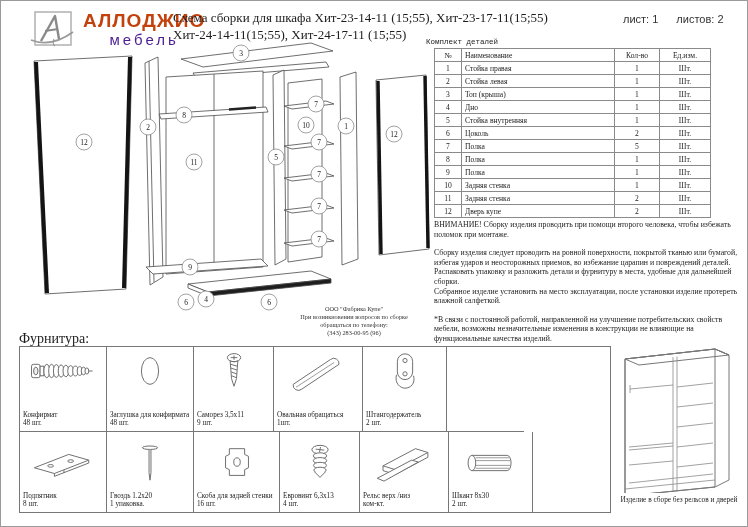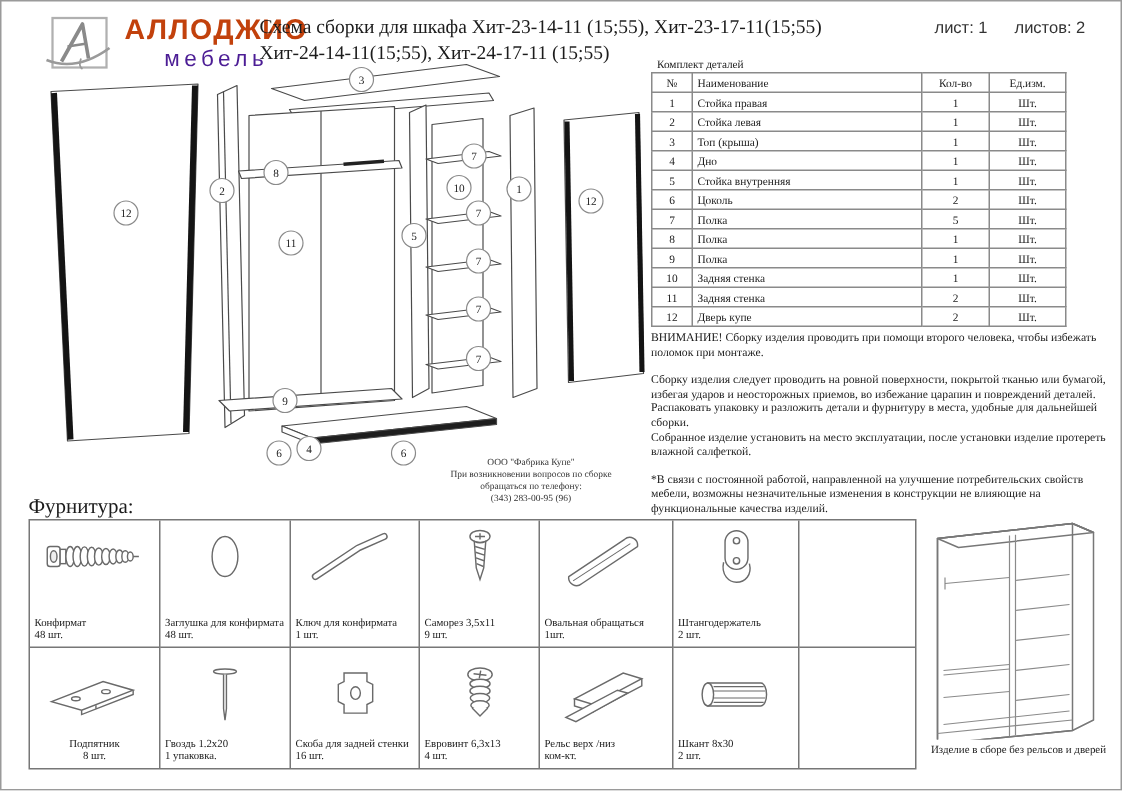--- a/index.html
+++ b/index.html
@@ -11,21 +11,21 @@
   .brand-name{font-size:19px;font-weight:bold;letter-spacing:1px;color:#c2410c;line-height:20px;}
   .brand-sub{font-size:15px;color:#4c1d95;letter-spacing:3px;line-height:17px;}
   .title{position:absolute;left:172px;top:8px;font-size:13px;line-height:17px;white-space:nowrap;}
   .sheetinfo{position:absolute;left:622px;top:12px;display:flex;gap:18px;
              font-family:"Liberation Sans",sans-serif;font-size:11px;color:#333;}
   
   .diagram{position:absolute;left:15px;top:36px;}
   .contact{position:absolute;left:283px;top:304px;width:140px;text-align:center;
            font-size:6.3px;line-height:8px;color:#333;}
   
-  .table-caption{position:absolute;left:437px;top:37px;font-size:7.5px;}
+  .table-caption{position:absolute;left:425px;top:37px;font-size:7.5px;font-family:Liberation Mono, monospace;}
   table.parts{position:absolute;left:433px;top:47px;width:258px;border-collapse:collapse;table-layout:fixed;}
   table.parts th,table.parts td{border:1px solid #8a8a8a;font-weight:normal;font-size:7.6px;
            line-height:9px;padding:1px 3px;height:10px;overflow:hidden;white-space:nowrap;}
   table.parts .c0{width:20px;text-align:center;}
   table.parts .c1{width:146px;text-align:left;}
   table.parts .c2{width:38px;text-align:center;}
   table.parts .c3{width:44px;text-align:center;}
   
   .notes{position:absolute;left:433px;top:219px;width:313px;font-size:7.8px;line-height:9.6px;}
   .notes p{margin:0 0 9px 0;white-space:pre-line;}
@@ -325,32 +325,20 @@
           <div class="hw-icon">
             <svg width="72" height="42" viewBox="0 0 72 44">
               <ellipse cx="36" cy="22" rx="9" ry="14" fill="#fff" stroke="#6a6a6a" stroke-width="1"></ellipse>
             </svg>
           </div>
           <div class="hw-label">
             <div>Заглушка для конфирмата</div>
             <div>48 шт.</div>
           </div>
         </div>
-        <div class="hw-cell" style="width: 86px;">
-          <div class="hw-icon">
-            <svg width="72" height="42" viewBox="0 0 72 44">
-              <path d="M8 36 L38 16 L56 8" fill="none" stroke="#6a6a6a" stroke-width="5" stroke-linecap="round" stroke-linejoin="round"></path>
-              <path d="M8 36 L38 16 L56 8" fill="none" stroke="#fff" stroke-width="3" stroke-linecap="round" stroke-linejoin="round"></path>
-            </svg>
-          </div>
-          <div class="hw-label">
-            <div>Ключ для конфирмата</div>
-            <div>1 шт.</div>
-          </div>
-        </div>
         <div class="hw-cell" style="width: 80px;">
           <div class="hw-icon">
             <svg width="72" height="42" viewBox="0 0 72 44">
               <g fill="#fff" stroke="#6a6a6a" stroke-width="1">
                 <ellipse cx="36" cy="8" rx="7" ry="4.2"></ellipse>
                 <path d="M32.5 8 h7 M36 5.8 v4.4" fill="none"></path>
                 <path d="M32 11.5 Q36 13.5 40 11.5 L38.6 30 L36 38 L33.4 30 Z"></path>
                 <path d="M32.6 15 L39.4 17 M32.9 19 L39.1 21 M33.2 23 L38.8 25 M33.6 27 L38.4 29" fill="none"></path>
               </g>
             </svg>
@@ -392,21 +380,21 @@
         </div>
         <div class="hw-cell" style="width: 77px;">
           <div class="hw-icon"></div>
           <div class="hw-label">
             <div></div>
             <div></div>
           </div>
         </div>
       </div>
     <div class="hw-row">
-        <div class="hw-cell" style="width: 87px; text-align: center;">
+        <div class="hw-cell" style="width: 87px;">
           <div class="hw-icon">
             <svg width="72" height="42" viewBox="0 0 72 44">
               <g fill="#fff" stroke="#6a6a6a" stroke-width="1">
                 <path d="M6 27 L42 13 L63 19 L27 33 Z"></path>
                 <ellipse cx="23" cy="25" rx="3" ry="1.4" fill="none"></ellipse>
                 <ellipse cx="44" cy="20" rx="3" ry="1.4" fill="none"></ellipse>
                 <path d="M27 33 v3 L63 22 v-3 M37 29.5 v3" fill="none"></path>
               </g>
             </svg>
           </div>

